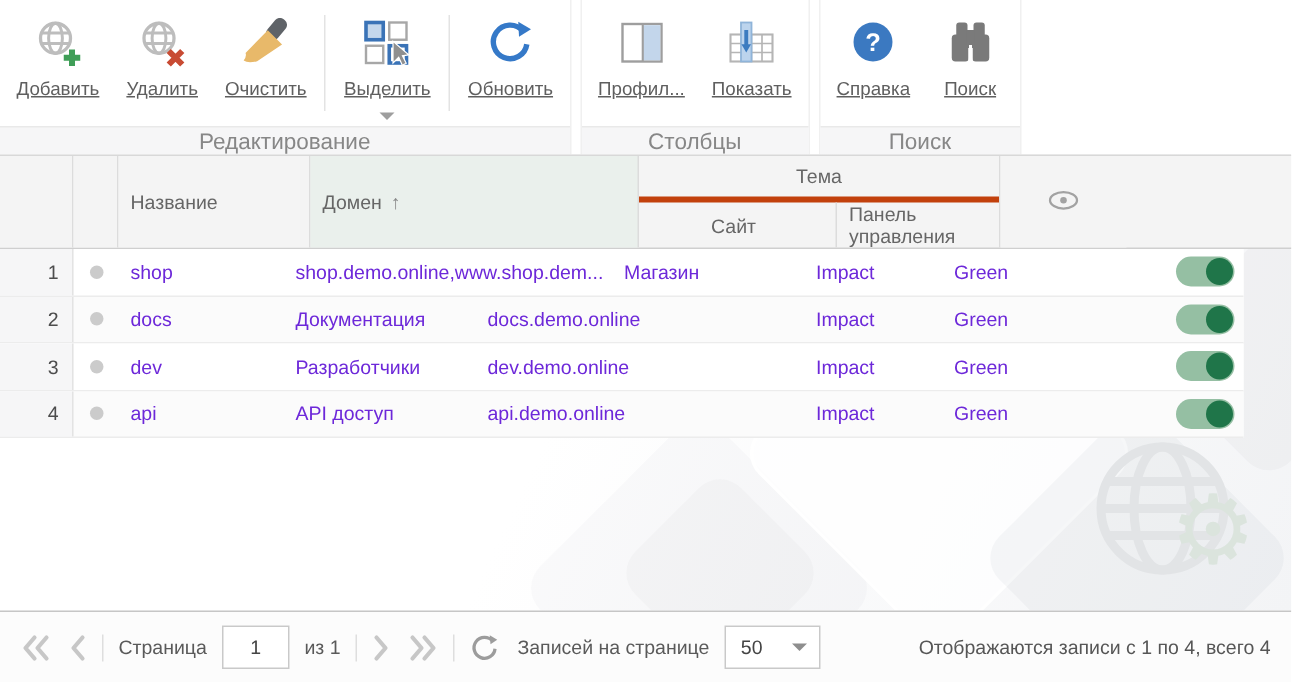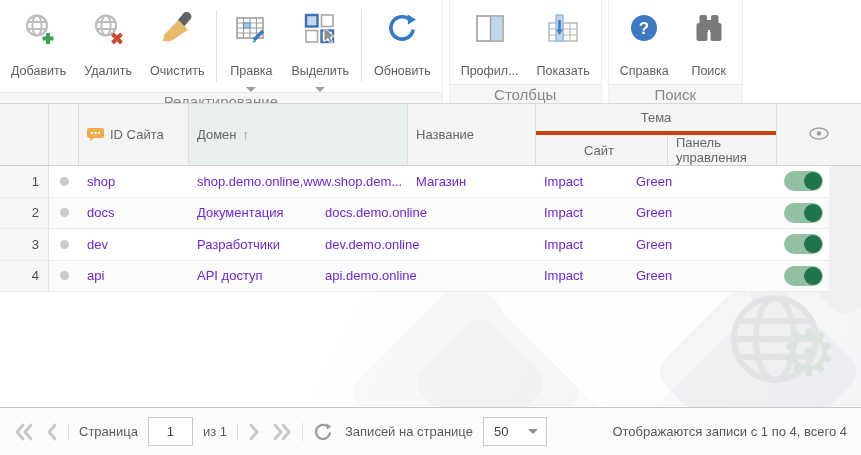--- a/index.html
+++ b/index.html
@@ -6,21 +6,21 @@
   html, body { background: #ffffff; }
   .app { position: relative; width: 861px; height: 455px; background: #ffffff; overflow: hidden; }
 
   
   .toolbar { position: absolute; top: 0; left: 0; width: 861px; height: 103px; background: #ffffff; display: flex; align-items: stretch; }
   .tb-group { display: flex; flex-direction: column; margin-right: 6px; border-left: 1px solid #f0f0f0; border-right: 1px solid #f0f0f0; }
   .tb-group:first-child { border-left: none; }
   .tb-buttons { flex: 1; display: flex; align-items: stretch; padding: 6px 2px 0 2px; }
   .tb-btn { display: flex; flex-direction: column; align-items: center; padding: 4px 9px 0 9px; min-width: 62px; cursor: pointer; }
   .tb-icon { height: 38px; display: flex; align-items: center; justify-content: center; }
-  .tb-label { font-size: 12.5px; color: #5f5f5f; margin-top: 16px; white-space: nowrap; }
+  .tb-label { font-size: 12.5px; color: #5f5f5f; margin-top: 4px; white-space: nowrap; text-decoration: underline; }
   .tb-caret { margin-top: 9px; width: 0; height: 0; border-left: 5px solid transparent; border-right: 5px solid transparent; border-top: 5px solid #9e9e9e; }
   .tb-sep { width: 1px; background: #e3e3e3; margin: 4px 3px 10px 3px; }
   .tb-grouplabel { height: 19px; background: #f6f6f7; border-top: 1px solid #e9e9e9; display: flex; align-items: center; justify-content: center; font-size: 15px; color: #878787; }
 
   
   .bg-decor { position: absolute; top: 103px; left: 0; right: 0; bottom: 48px; overflow: hidden;
               background: linear-gradient(115deg, #ffffff 45%, #f3f4f6 100%); }
   .diamond { position: absolute; transform: rotate(45deg); border-radius: 20px; }
   .d1 { width: 150px; height: 150px; right: 28px; bottom: -40px; background: rgba(185,190,196,.12); }
   .d2 { width: 190px; height: 190px; right: 140px; bottom: 10px; background: rgba(255,255,255,.75); border: 2px solid rgba(255,255,255,.9); }
@@ -112,33 +112,20 @@
             <svg width="34" height="34" viewBox="0 0 34 34">
               <rect x="20" y="-1" width="9" height="16" rx="4" transform="rotate(40 24 7)" fill="#5f6368"></rect>
               <path d="M4 24 L18 8 L28 17 L12 29 Q6 31 3 29 Q5 26 4 24 Z" transform="rotate(3 16 18)" fill="#e8b96a"></path>
             </svg>
           </span>
           <span class="tb-label">Очистить</span>
         </div>
 
         <div class="tb-sep"></div>
 
-        <div class="tb-btn">
-          <span class="tb-icon">
-            <svg width="34" height="34" viewBox="0 0 34 34">
-              <rect x="3" y="6" width="26" height="20" fill="#ffffff" stroke="#a0a0a0" stroke-width="1.6"></rect>
-              <path d="M9.5 6 V26 M16 6 V26 M22.5 6 V26 M3 11 H29 M3 16 H29 M3 21 H29" stroke="#a0a0a0" stroke-width="1.2"></path>
-              <rect x="9.5" y="11" width="6.5" height="5" fill="#a8c7e8" stroke="#5a93c8" stroke-width="1"></rect>
-              <path d="M20 28 L29 19" stroke="#3a7bc0" stroke-width="3.4"></path>
-              <path d="M18.5 30.5 L20 28 L22 30 Z" fill="#3a7bc0"></path>
-            </svg>
-          </span>
-          <span class="tb-label">Правка</span>
-          <span class="tb-caret"></span>
-        </div>
 
         <div class="tb-btn">
           <span class="tb-icon">
             <svg width="34" height="34" viewBox="0 0 34 34">
               <rect x="3" y="3" width="11.5" height="11.5" fill="#c4d7ec" stroke="#3a73b7" stroke-width="2.4"></rect>
               <rect x="18.5" y="3" width="11.5" height="11.5" fill="#ffffff" stroke="#a7a7a7" stroke-width="1.6"></rect>
               <rect x="3" y="18.5" width="11.5" height="11.5" fill="#ffffff" stroke="#a7a7a7" stroke-width="1.6"></rect>
               <rect x="18.5" y="18.5" width="11.5" height="11.5" fill="#ffffff" stroke="#3a73b7" stroke-width="2.4"></rect>
               <path d="M21 15.5 L21 30 L24.8 26.2 L27.2 31.5 L29.8 30.2 L27.3 25.2 L31.5 24.6 Z" fill="#8f8f8f" stroke="#ffffff" stroke-width="0.8"></path>
             </svg>
@@ -242,37 +229,26 @@
         <line x1="10" y1="66" x2="86" y2="66" stroke="#e2e4e6" stroke-width="6"></line>
       </svg>
     </span>
     <span class="gear-wm">⚙</span>
   </div>
 
   <div class="grid">
     <div class="ghead">
       <div class="hcell c-num"></div>
       <div class="hcell c-dot"></div>
-      <div class="hcell c-id">
-        <span class="chat-ico">
-          <svg width="17" height="15" viewBox="0 0 17 15">
-            <path d="M2 1 h13 a2 2 0 0 1 2 2 v6 a2 2 0 0 1 -2 2 H7 L2.5 14 L3.5 11 H2 a2 2 0 0 1 -2 -2 V3 a2 2 0 0 1 2 -2 Z" fill="#efae45"></path>
-            <circle cx="5" cy="6" r="1.2" fill="#ffffff"></circle>
-            <circle cx="8.5" cy="6" r="1.2" fill="#ffffff"></circle>
-            <circle cx="12" cy="6" r="1.2" fill="#ffffff"></circle>
-          </svg>
-        </span>
-        <span>ID Сайта</span>
+      <div class="hcell c-name">
+        <span>Название</span>
       </div>
       <div class="hcell c-domain">
         <span>Домен</span>
         <span class="sort-arrow">↑</span>
-      </div>
-      <div class="hcell c-name">
-        <span>Название</span>
       </div>
       <div class="c-theme">
         <div class="hgroup-top">Тема</div>
         <div class="hgroup-bottom">
           <div class="hsub hsub-site">
             <span>Сайт</span>
           </div>
           <div class="hsub hsub-panel">
             <span>Панель управления</span>
           </div>

